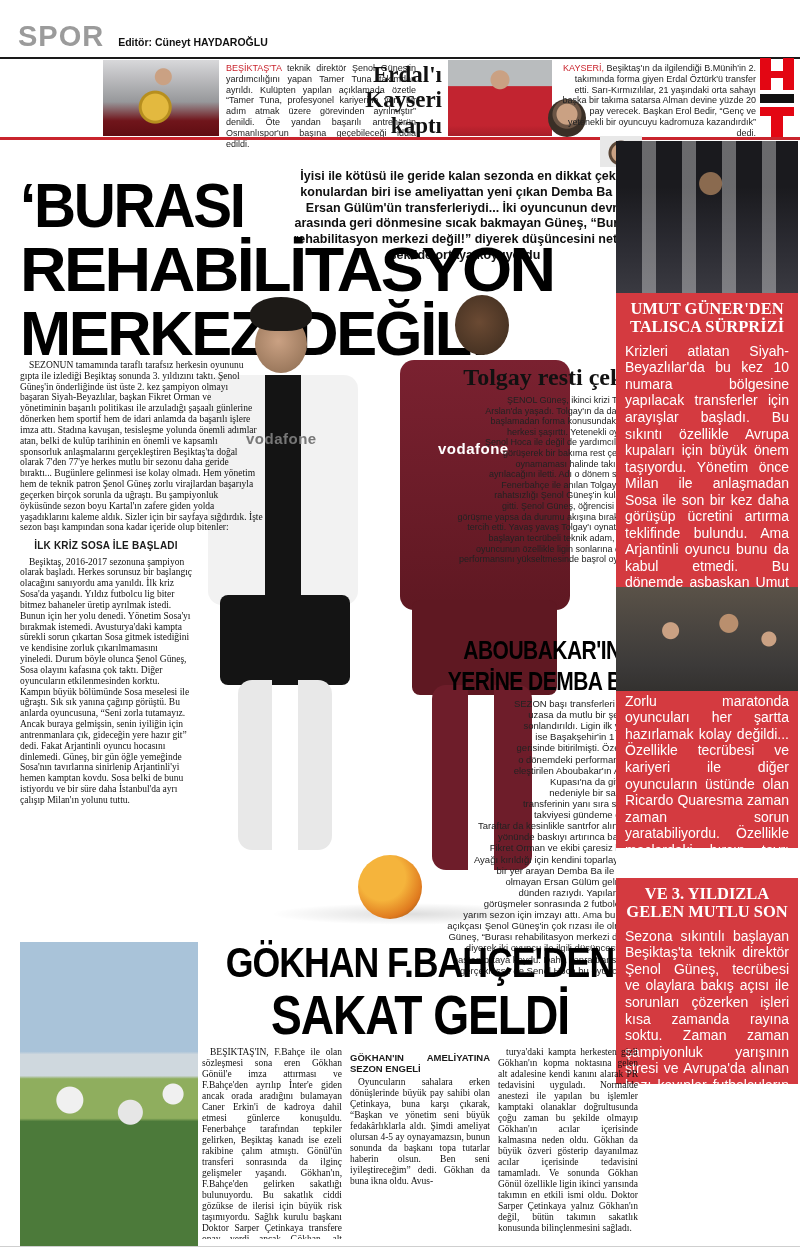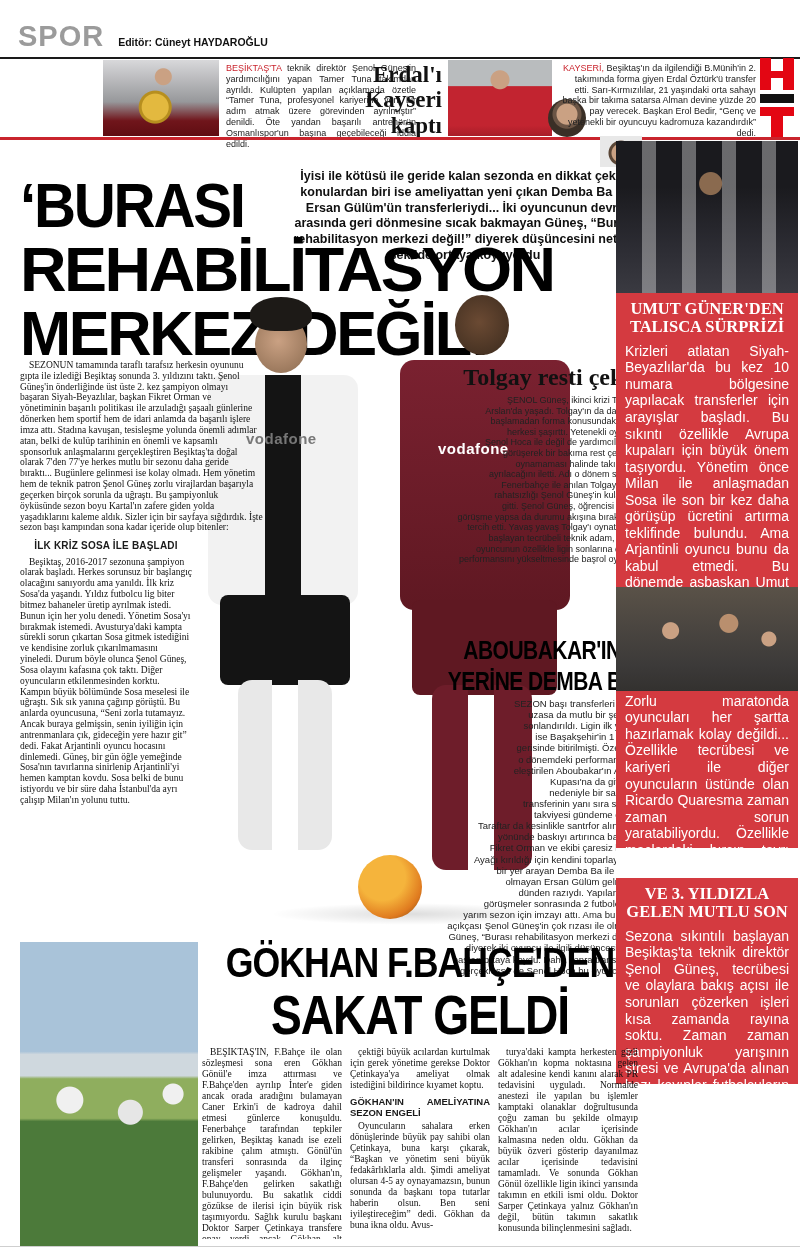--- a/index.html
+++ b/index.html
@@ -244,21 +244,20 @@
   </div>
 
   <div class="training-photo photo"></div>
   <div class="bhl bhl1">GÖKHAN F.BAHÇE'DEN</div>
   <div class="bhl bhl2">SAKAT GELDİ</div>
 
   <div class="bcol c1">
     <p>BEŞİKTAŞ'IN, F.Bahçe ile olan sözleşmesi sona eren Gökhan Gönül'e imza attırması ve F.Bahçe'den ayrılıp İnter'e giden ancak orada aradığını bulamayan Caner Erkin'i de kadroya dahil etmesi günlerce konuşuldu. Fenerbahçe tarafından tepkiler gelirken, Beşiktaş kanadı ise ezeli rakibine çalım atmıştı. Gönül'ün transferi sonrasında da ilginç gelişmeler yaşandı. Gökhan'ın, F.Bahçe'den gelirken sakatlığı bulunuyordu. Bu sakatlık ciddi gözükse de ilerisi için büyük risk taşımıyordu. Sağlık kurulu başkanı Doktor Sarper Çetinkaya transfere onay verdi ancak Gökhan, alt adalesinde</p>
   </div>
   <div class="bcol c2">
-    <p>çektiği büyük acılardan kurtulmak için gerek yönetime gerekse Doktor Çetinkaya'ya ameliyat olmak istediğini bildirince kıyamet koptu.</p>
     <div class="bsub">GÖKHAN'IN AMELİYATINA SEZON ENGELİ</div>
     <p>Oyuncuların sahalara erken dönüşlerinde büyük pay sahibi olan Çetinkaya, buna karşı çıkarak, “Başkan ve yönetim seni büyük fedakârlıklarla aldı. Şimdi ameliyat olursan 4-5 ay oynayamazsın, bunun sonunda da başkanı topa tutarlar haberin olsun. Ben seni iyileştireceğim” dedi. Gökhan da buna ikna oldu. Avus-</p>
   </div>
   <div class="bcol c3">
     <p>turya'daki kampta herkesten gizli Gökhan'ın kopma noktasına gelen alt adalesine kendi kanını alarak PR tedavisini uyguladı. Normalde anestezi ile yapılan bu işlemler kamptaki olanaklar doğrultusunda çoğu zaman bu şekilde olmayıp Gökhan'ın acılar içerisinde kalmasına neden oldu. Gökhan da büyük özveri gösterip dayanılmaz acılar içerisinde tedavisini tamamladı. Ve sonunda Gökhan Gönül özellikle ligin ikinci yarısında takımın en etkili ismi oldu. Doktor Sarper Çetinkaya yalnız Gökhan'ın değil, bütün takımın sakatlık konusunda bilinçlenmesini sağladı.</p>
   </div>
 
   <div class="bottom-rule"></div>
 </div>
 

